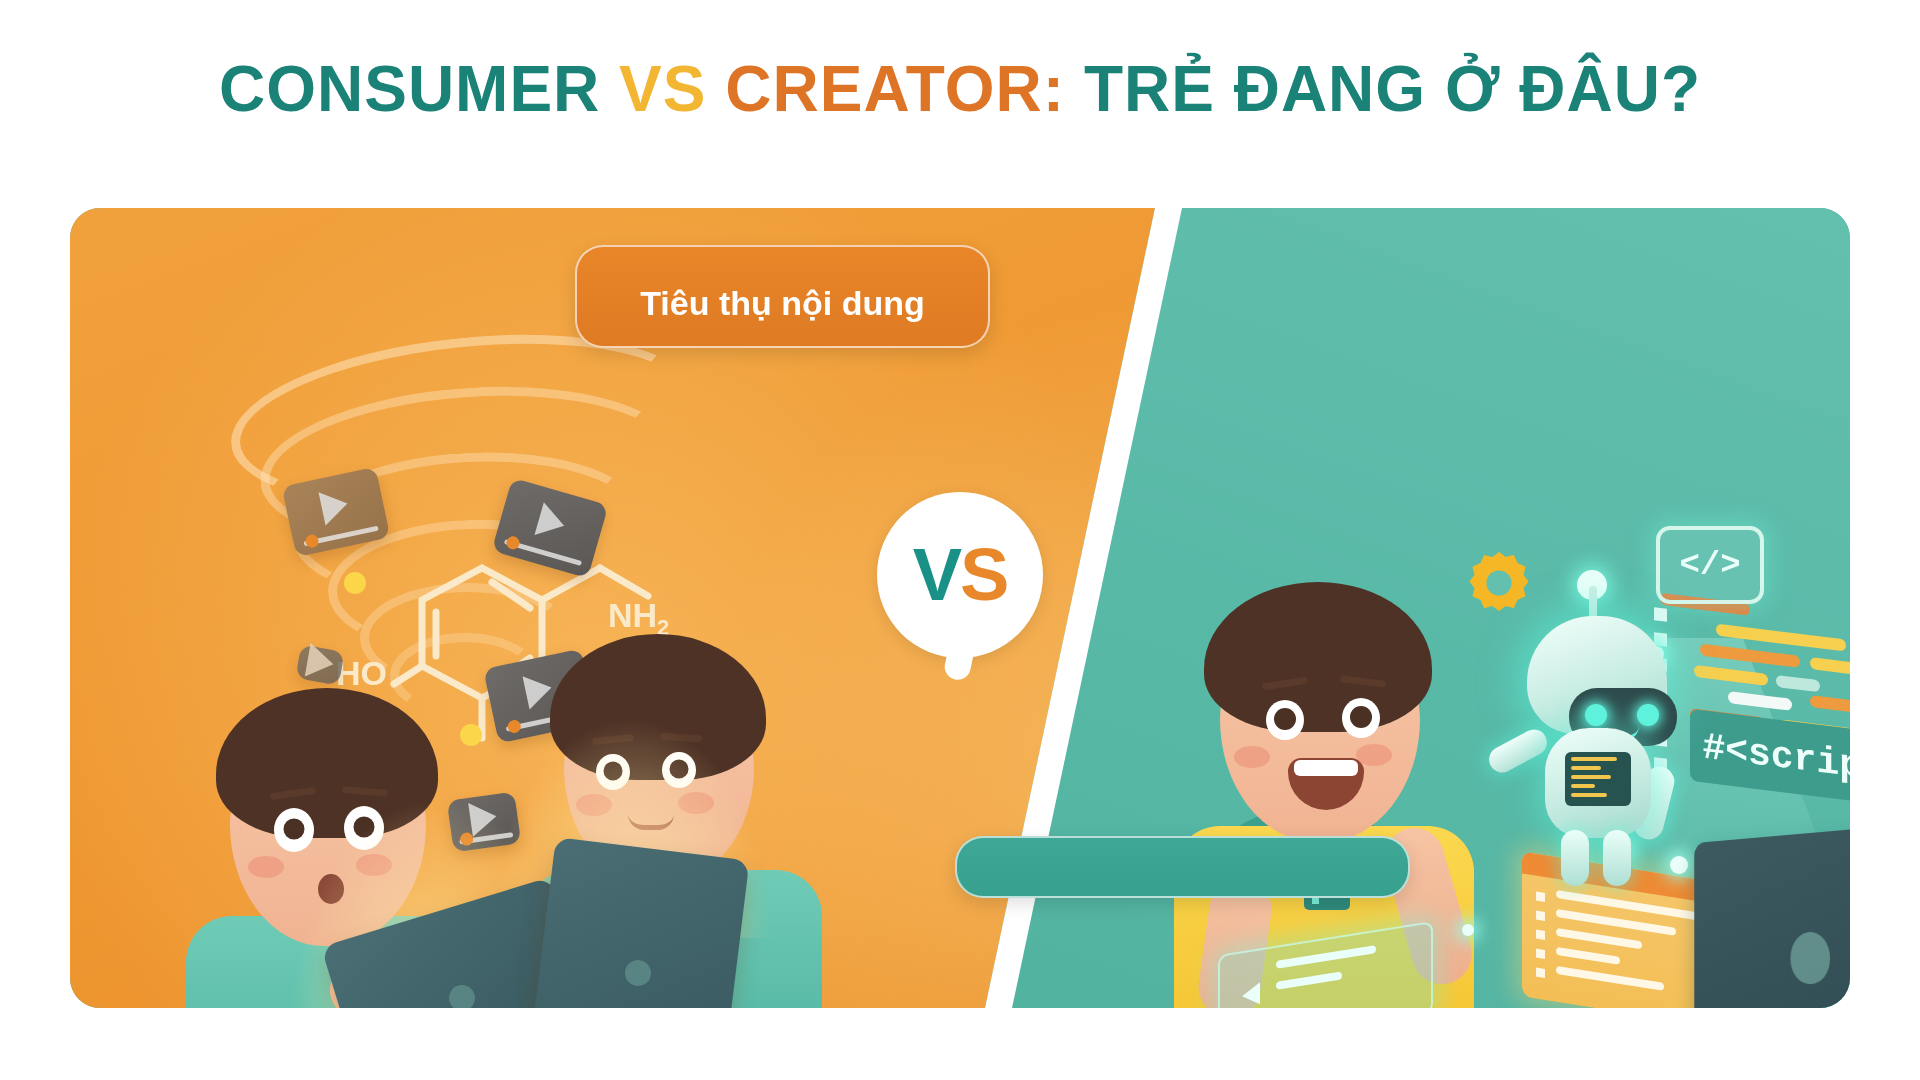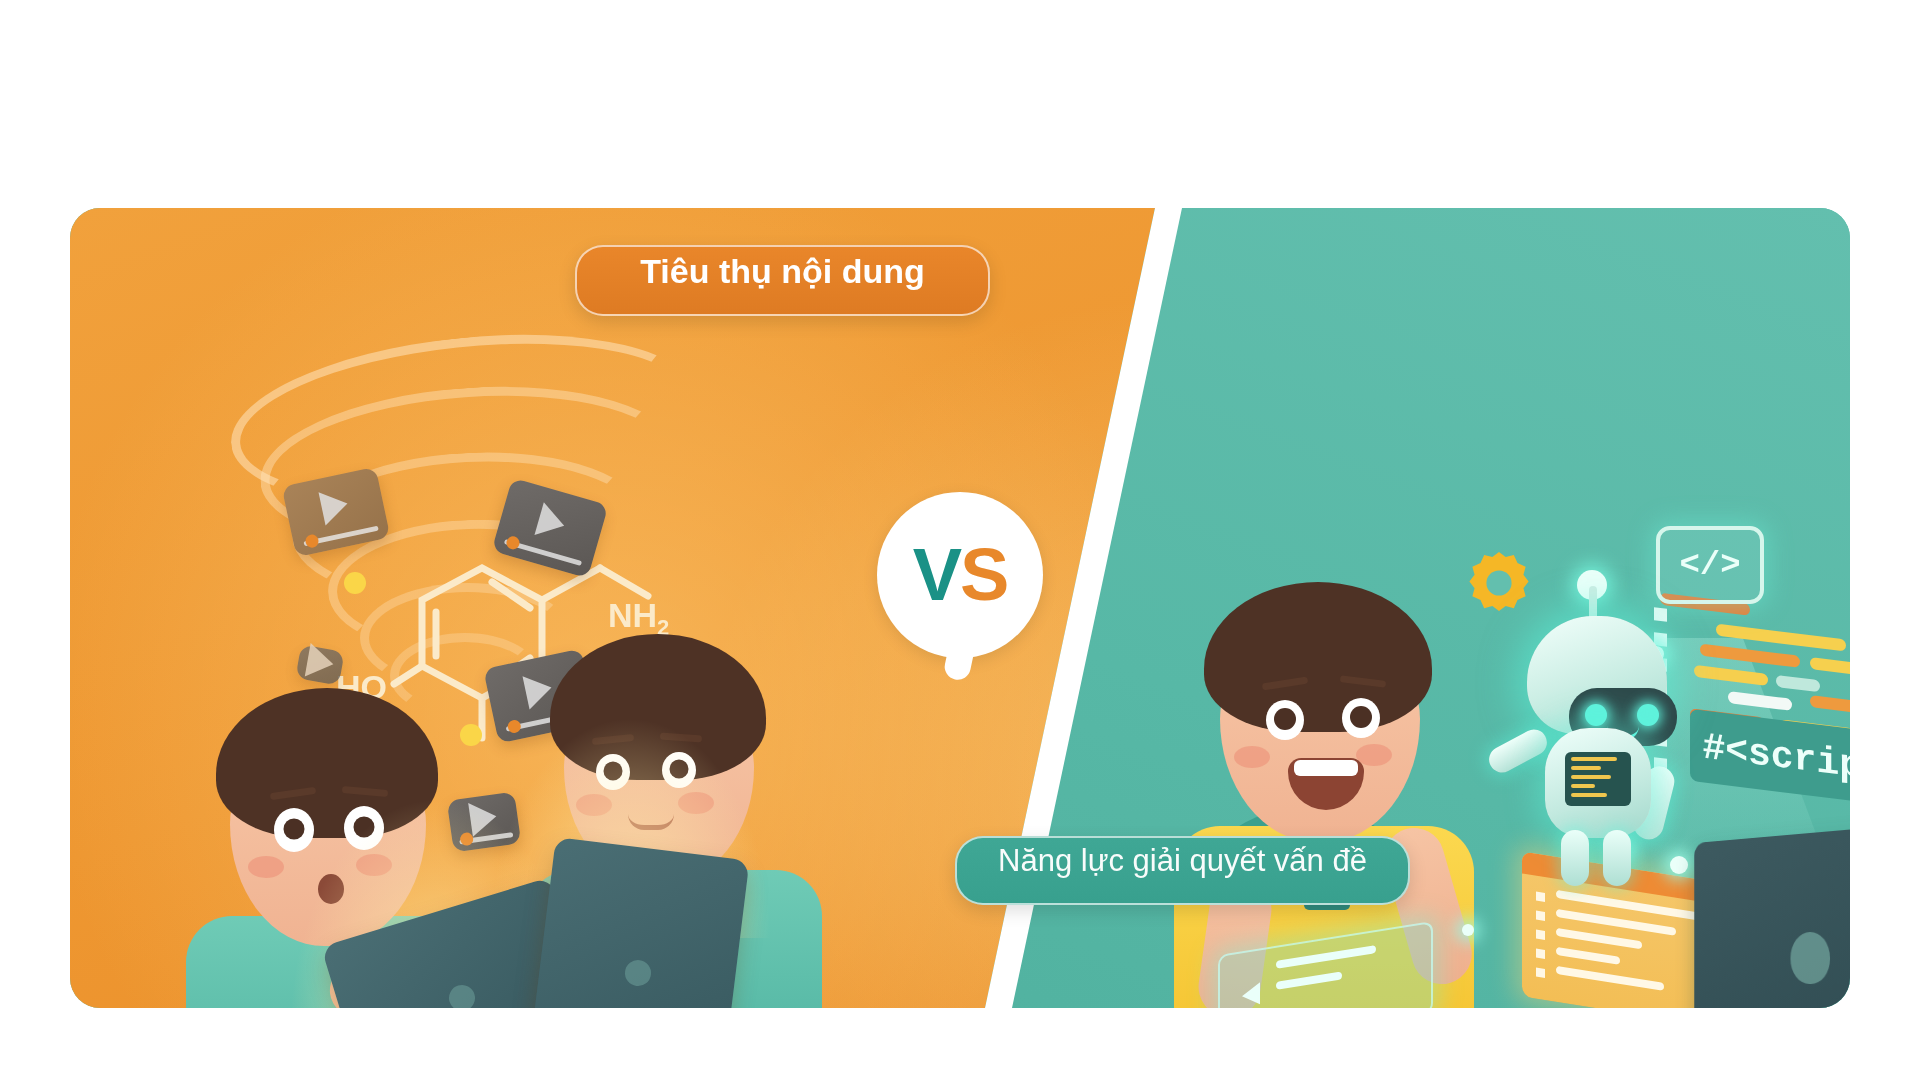--- a/index.html
+++ b/index.html
@@ -66,21 +66,21 @@
     width:26px; height:48px; background:#fff;
     border-radius:0 0 14px 14px; z-index:-1;
   }
   .vs-text{ font-size:74px; font-weight:bold; letter-spacing:-2px; line-height:1; }
   .vs-v{ color:#1A9186; }
   .vs-s{ color:#E8882B; }
 
   
   .card{
     position:absolute; z-index:35;
-    border-radius:28px; padding:4px 34px 22px;
+    border-radius:28px; padding:36px 34px 22px;
     border:2px solid rgba(255,255,255,.65);
     box-shadow:0 6px 18px rgba(0,0,0,.13);
     text-align:center; color:#fff;
   }
   .card .c-title{ font-size:34px; font-weight:bold; line-height:1.22; white-space:nowrap;}
   .card .c-sub{ font-size:31px; font-weight:normal; line-height:1.25; white-space:nowrap; opacity:.97;}
   .card-consume{
     left:575px; top:245px; width:415px;
     background:linear-gradient(180deg,#E9862A 0%,#DE7B23 100%);
   }
@@ -97,21 +97,21 @@
   }
   .r1{ left:10px; top:90px; width:470px; height:165px; transform:rotate(-6deg); }
   .r2{ left:40px; top:140px; width:420px; height:160px; transform:rotate(-4deg); opacity:.8;}
   .r3{ left:72px; top:205px; width:355px; height:150px; transform:rotate(-3deg); opacity:.75;}
   .r4{ left:108px; top:272px; width:285px; height:135px; transform:rotate(-2deg); opacity:.7;}
   .r5{ left:140px; top:335px; width:215px; height:110px; opacity:.62;}
   .r6{ left:170px; top:385px; width:150px; height:85px; opacity:.55;}
 
   .molecule{ position:absolute; left:290px; top:330px; width:330px; height:230px; }
   .mol-label{ position:absolute; color:#FBEAC9; font-weight:bold; font-size:34px; }
-  .mol-ho{ left:-24px; top:130px; }
+  .mol-ho{ left:-24px; top:116px; }
   .mol-nh2{ left:248px; top:58px; }
   .mol-nh2 sub{ font-size:22px; }
   .dot{ position:absolute; width:22px; height:22px; border-radius:50%; background:#FAD648; }
   .d1{ left:-16px; top:34px; }
   .d2{ left:100px; top:186px; }
 
   .vidcard{
     position:absolute; border-radius:12px;
     background:linear-gradient(150deg,#6F6B68 0%,#5B5754 100%);
     box-shadow:0 6px 14px rgba(120,60,10,.22);
@@ -281,20 +281,23 @@
     position:absolute; left:1455px; top:430px; width:330px; height:300px; z-index:18;
     background:linear-gradient(180deg, rgba(190,250,235,.28) 0%, rgba(190,250,235,0) 100%);
     clip-path:polygon(42% 0, 66% 0, 100% 100%, 0 100%);
   }
 </style>
 </head>
 <body>
 
 <div class="canvas">
 
+  <div class="title">
+    <span class="t-teal">CONSUMER </span><span class="t-gold">VS </span><span class="t-orange">CREATOR: </span><span class="t-teal">TRẺ ĐANG Ở ĐÂU?</span>
+  </div>
 
   <div class="board">
 
     <div class="half-left">
       <div class="grain"></div>
 
       <div class="vortex">
         <div class="ring r1"></div>
           <div class="ring r2"></div>
           <div class="ring r3"></div>
@@ -519,16 +522,15 @@
 
   <div class="vs-badge">
     <div class="vs-text"><span class="vs-v">V</span><span class="vs-s">S</span></div>
   </div>
 
   <div class="card card-consume">
     <div class="c-title">Tiêu thụ nội dung</div>
   </div>
 
   <div class="card card-create">
-    <div class="c-sub">Năng lực giải quyết vấn đề</div>
   </div>
 
 </div>
 
 </body></html>

